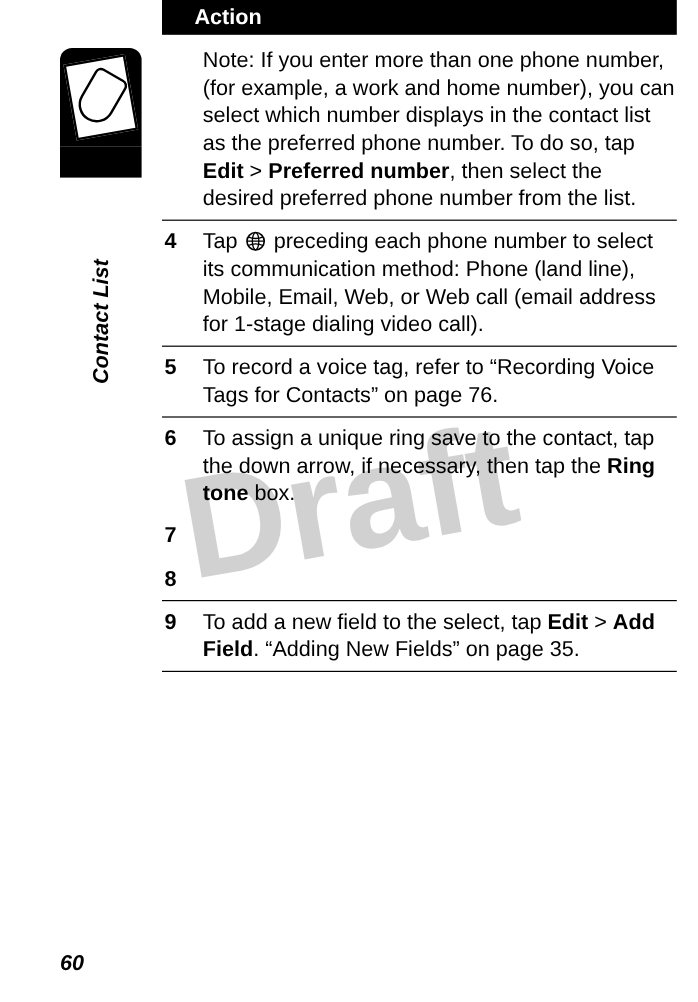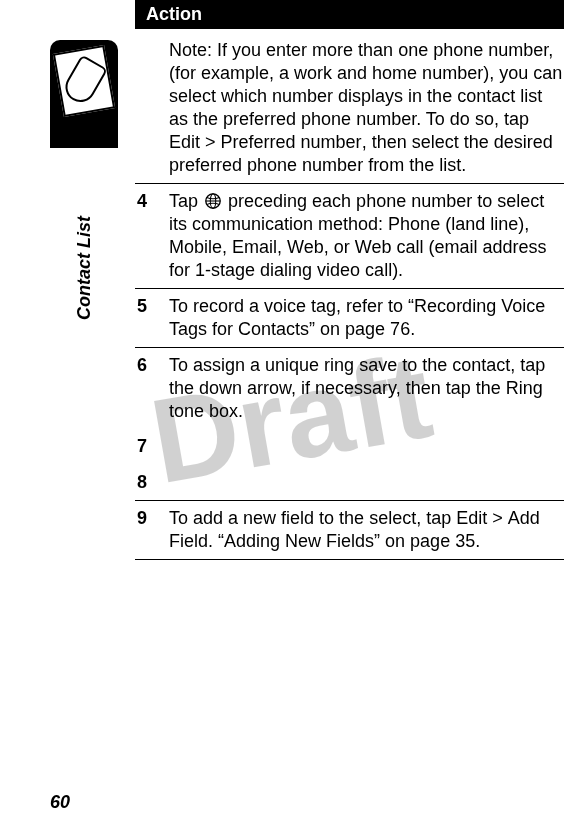--- a/index.html
+++ b/index.html
@@ -103,21 +103,21 @@
     right: 18px;
     top: 0;
     bottom: 70px;
     z-index: 20;
   }
   .action-header {
     background: #000;
     color: #fff;
     font-weight: bold;
     font-size: 18px;
-    padding: 4px 11px;
+    padding: 4px 27px;
     margin-bottom: 4px;
   }
   .row {
     display: flex;
     padding: 6px 0 6px 0;
     font-size: 18px;
     line-height: 1.28;
   }
   .row.border-bottom {
     border-bottom: 1.5px solid #000;
@@ -127,21 +127,21 @@
     flex: 0 0 28px;
     font-weight: bold;
     font-size: 18px;
     padding-left: 2px;
   }
   .step-body {
     flex: 1 1 auto;
     padding-left: 4px;
   }
   .step-body .bold-ui {
-    font-weight: 400;
+    font-weight: 700;
     font-family: "Arial Black", Arial, sans-serif;
   }
   .step-body .note-label {
     font-weight: normal;
   }
   .inline-icon {
     display: inline-flex;
     align-items: center;
     justify-content: center;
     width: 20px;

